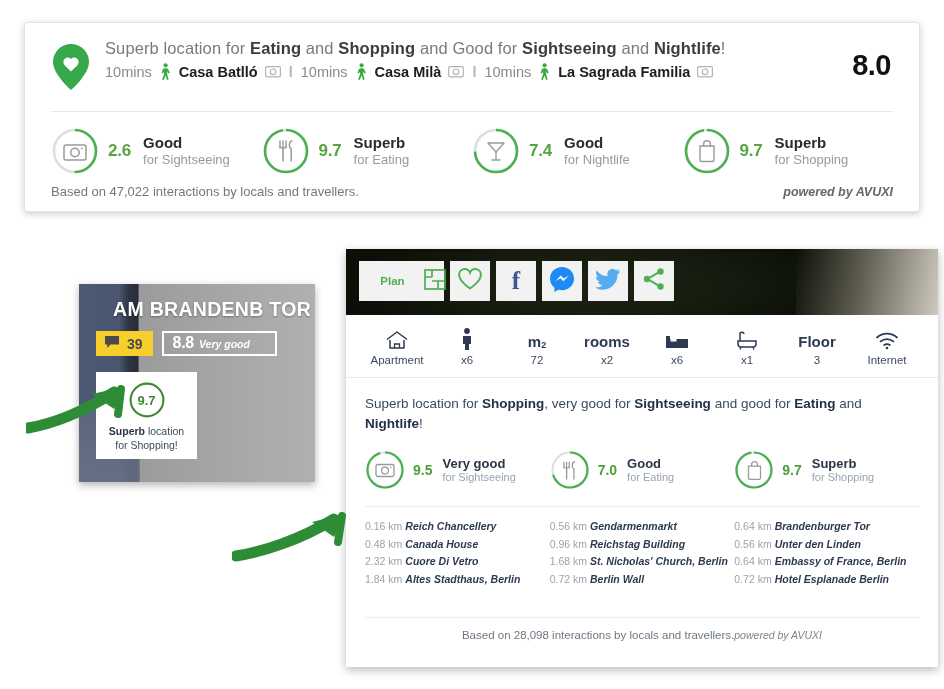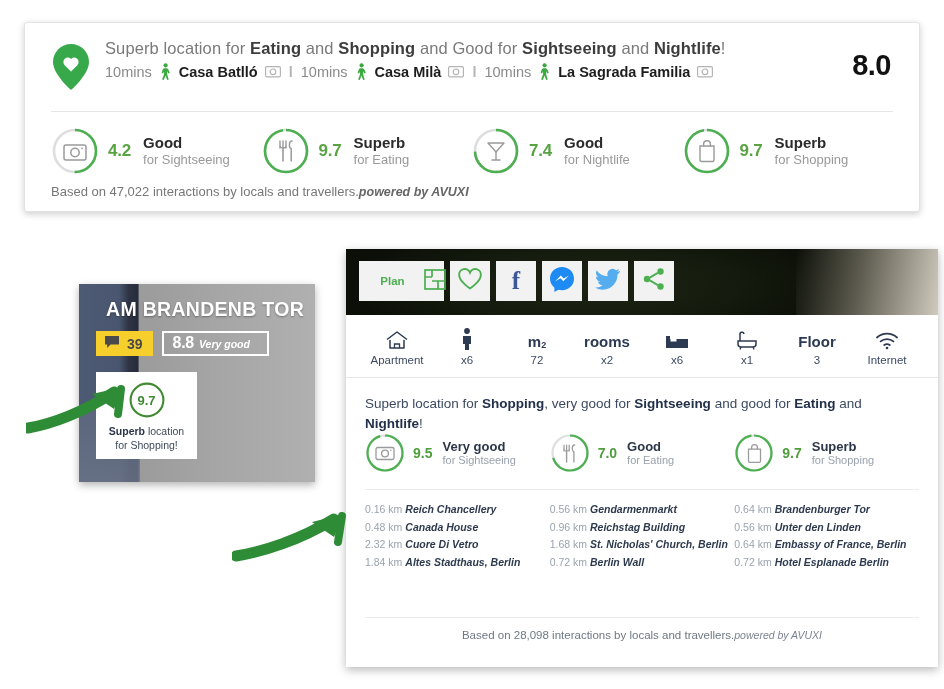--- a/index.html
+++ b/index.html
@@ -132,20 +132,21 @@
   .score-sub {
     font-size: 13px;
     color: #999999;
   }
   .tp-foot {
     position: absolute;
     left: 26px;
     right: 26px;
     bottom: 12px;
     display: flex;
+    justify-content: space-between;
     align-items: flex-end;
   }
   .tp-basedon {
     font-size: 13px;
     color: #777777;
   }
   .tp-powered {
     font-size: 12.5px;
     color: #666666;
     font-style: italic;
@@ -176,21 +177,21 @@
     content: "";
     position: absolute;
     left: 0; top: 63%;
     width: 26%;
     height: 37%;
     background: linear-gradient(180deg, #5d6880, #6b7487);
     opacity: 0.85;
   }
   .photo-title {
     position: absolute;
-    left: 27px;
+    left: 34px;
     top: 14px;
     font-size: 19.5px;
     font-weight: bold;
     color: #ffffff;
     letter-spacing: 0.3px;
     text-shadow: 0 1px 2px rgba(0,0,0,0.35);
   }
   .badge-row {
     position: absolute;
     left: 17px;
@@ -208,21 +209,21 @@
   }
   .badge-reviews .cnt {
     margin-left: 7px;
     font-size: 14px;
     color: #4a4a4a;
     font-weight: bold;
   }
   .badge-rating {
     margin-left: 9px;
     border: 2px solid #ffffff;
-    padding: 1px 17px 2px 9px;
+    padding: 1px 25px 2px 9px;
     height: 25px;
     box-sizing: border-box;
     display: flex;
     align-items: baseline;
     color: #ffffff;
   }
   .badge-rating .num {
     font-size: 16px;
     font-weight: bold;
     letter-spacing: -0.3px;
@@ -357,20 +358,21 @@
   .sup { font-size: 9px; vertical-align: super; }
   .rp-body { padding: 16px 19px 0 19px; }
   .rp-desc {
     font-size: 13.5px;
     color: #3c4a60;
     line-height: 1.45;
     max-width: 510px;
   }
   .rp-desc b { color: #22304a; font-weight: bold; }
   .rp-scores {
+    margin-top: 17px;
     display: flex;
   }
   .rp-score-item {
     display: flex;
     align-items: center;
     width: 33.33%;
   }
   .ring-sm {
     position: relative;
     width: 40px;
@@ -530,21 +532,21 @@
             <circle cx="24" cy="24" r="21" fill="none" stroke="#4caf50" stroke-width="2.6" stroke-dasharray="65.97 131.95" stroke-linecap="butt" transform="rotate(-90 24 24)"></circle>
           </svg>
           <span class="glyph">
             <svg width="24" height="19" viewBox="0 0 24 19">
                 <rect x="1" y="3" width="22" height="15" rx="2" fill="none" stroke="#9a9a9a" stroke-width="1.5"></rect>
                 <circle cx="12" cy="10.5" r="4.2" fill="none" stroke="#9a9a9a" stroke-width="1.5"></circle>
                 <circle cx="19" cy="6.3" r="0.9" fill="#9a9a9a"></circle>
               </svg>
           </span>
         </div>
-        <div class="score-num">4.2</div>
+        <div class="score-num">2.6</div>
         <div class="score-txt">
           <div class="score-label">Good</div>
           <div class="score-sub">for Sightseeing</div>
         </div>
       </div>
 
       <div class="score-item">
         <div class="ring">
           <svg width="48" height="48" viewBox="0 0 48 48">
             <circle cx="24" cy="24" r="21" fill="none" stroke="#dedede" stroke-width="2.6"></circle>

